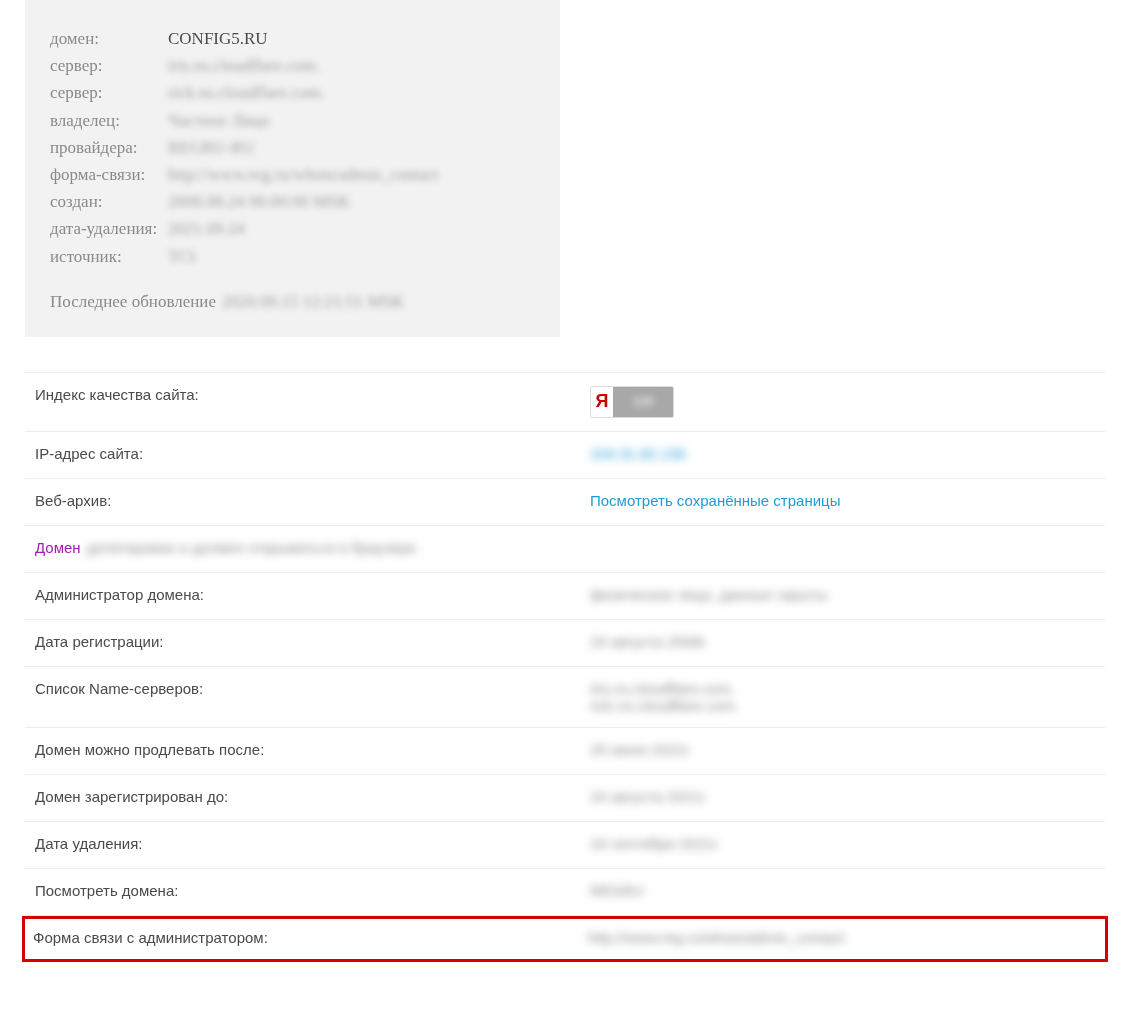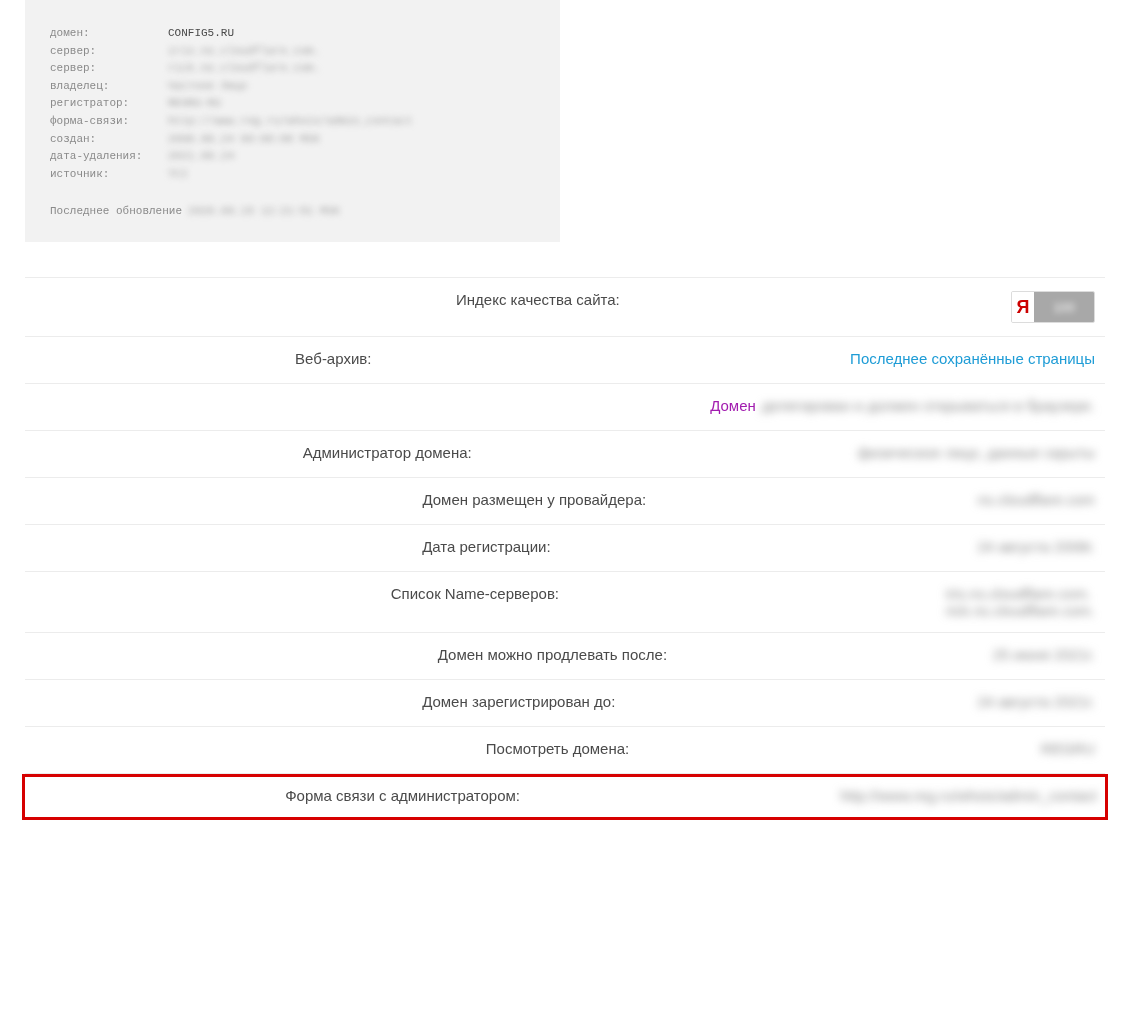--- a/index.html
+++ b/index.html
@@ -14,22 +14,22 @@
     width: 1130px;
     box-sizing: border-box;
     padding: 0 0 30px 0;
   }
   .whois-box {
     background: #f2f2f2;
     margin: 0 0 35px 25px;
     width: 535px;
     padding: 25px 25px 25px 25px;
     box-sizing: border-box;
-    font-family: Liberation Mono, monospace;
-    font-size: 11px;
+    font-family: Liberation Serif, serif;
+    font-size: 17px;
     color: #8a8a8a;
   }
   .whois-row {
     display: flex;
     line-height: 1.6;
   }
   .whois-label {
     width: 118px;
     flex: 0 0 118px;
   }
@@ -60,21 +60,20 @@
   .info-table {
     margin: 0 25px;
     border-top: 1px solid #ececec;
   }
   .info-row {
     display: flex;
     padding: 13px 10px 13px 10px;
     border-bottom: 1px solid #ececec;
     align-items: flex-start;
     min-height: 20px;
-    justify-content: flex-end;
   }
   .info-label {
     flex: 0 0 555px;
     color: #4a4a4a;
     font-size: 15px;
   }
   .info-val {
     color: #8a8a8a;
     font-size: 15px;
   }
@@ -157,21 +156,21 @@
         </div>
         <div class="whois-row">
           <span class="whois-label">сервер:</span>
           <span class="whois-val">rick.ns.cloudflare.com.</span>
         </div>
         <div class="whois-row">
           <span class="whois-label">владелец:</span>
           <span class="whois-val">Частное Лицо</span>
         </div>
         <div class="whois-row">
-          <span class="whois-label">регистратор:</span>
+          <span class="whois-label">провайдера:</span>
           <span class="whois-val">REGRU-RU</span>
         </div>
         <div class="whois-row">
           <span class="whois-label">форма-связи:</span>
           <span class="whois-val">http://www.reg.ru/whois/admin_contact</span>
         </div>
         <div class="whois-row">
           <span class="whois-label">создан:</span>
           <span class="whois-val">2008.08.24 00:00:00 MSK</span>
         </div>
@@ -200,40 +199,40 @@
               <span class="ya-y">Я</span>
             </span>
           <span class="ya-right">
               <span class="ya-num">100</span>
             </span>
         </span>
       </div>
     </div>
 
 
+    <div class="info-row">
+      <div class="info-label">IP-адрес сайта:</div>
+      <div class="info-val link blur"><a>104.31.82.136</a></div>
+    </div>
 
     <div class="info-row">
       <div class="info-label">Веб-архив:</div>
-      <div class="info-val link"><a>Последнее сохранённые страницы</a></div>
+      <div class="info-val link"><a>Посмотреть сохранённые страницы</a></div>
     </div>
 
     <div class="info-row nolabel">
       <span class="inline-label">Домен</span>
       <span class="inline-val">делегирован и должен открываться в браузере.</span>
     </div>
 
     <div class="info-row">
       <div class="info-label">Администратор домена:</div>
       <div class="info-val blur">физическое лицо, данные скрыты</div>
     </div>
 
-    <div class="info-row">
-      <div class="info-label">Домен размещен у провайдера:</div>
-      <div class="info-val blur">ns.cloudflare.com</div>
-    </div>
 
     <div class="info-row">
       <div class="info-label">Дата регистрации:</div>
       <div class="info-val blur">24 августа 2008г.</div>
     </div>
 
     <div class="info-row">
       <div class="info-label">Список Name-серверов:</div>
       <div class="info-val blur ns-list">
         <span>iris.ns.cloudflare.com.</span>
@@ -244,20 +243,24 @@
     <div class="info-row">
       <div class="info-label">Домен можно продлевать после:</div>
       <div class="info-val blur">25 июня 2021г.</div>
     </div>
 
     <div class="info-row">
       <div class="info-label">Домен зарегистрирован до:</div>
       <div class="info-val blur">24 августа 2021г.</div>
     </div>
 
+    <div class="info-row">
+      <div class="info-label">Дата удаления:</div>
+      <div class="info-val blur">24 сентября 2021г.</div>
+    </div>
 
     <div class="info-row">
       <div class="info-label">Посмотреть домена:</div>
       <div class="info-val blur">REGRU</div>
     </div>
 
     <div class="info-row highlight">
       <div class="info-label">Форма связи с администратором:</div>
       <div class="info-val blur">http://www.reg.ru/whois/admin_contact</div>
     </div>

